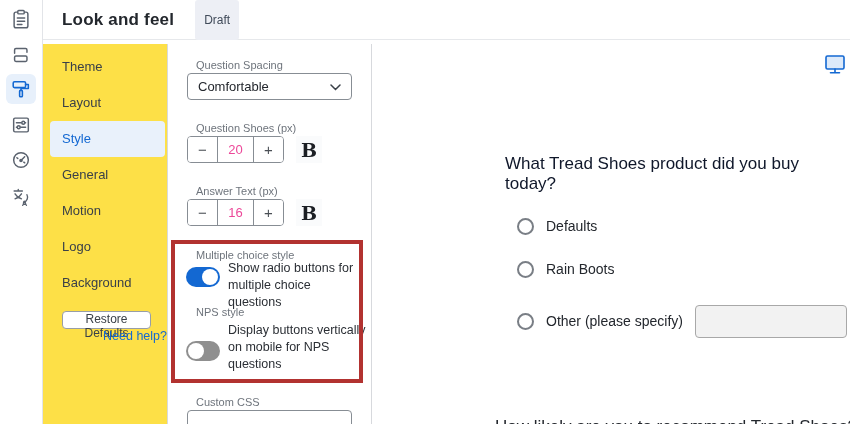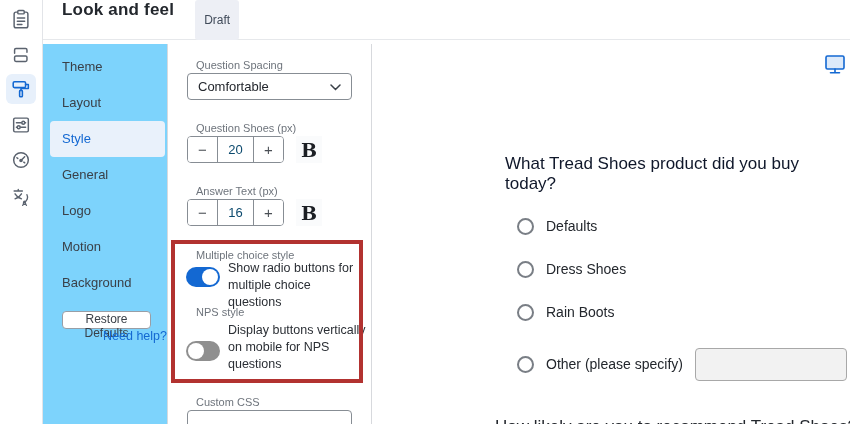--- a/index.html
+++ b/index.html
@@ -6,41 +6,41 @@
   html,body { width:850px; height:424px; background:#fff; font-family:"Liberation Sans", sans-serif; }
   #root { position:relative; width:850px; height:424px; overflow:hidden; background:#fff; }
 
   
   .icon-rail { position:absolute; left:0; top:0; width:43px; height:424px; background:#fff; border-right:1px solid #e2e4e8; }
   .rail-icon { position:absolute; left:50%; transform:translateX(-50%); width:30px; height:30px; display:flex; align-items:center; justify-content:center; border-radius:6px; cursor:pointer; }
   .rail-icon.active { background:#e7f0fb; }
   .rail-icon svg { display:block; }
 
   
-  .header { position:absolute; left:43px; top:0; width:807px; height:40px; background:#fff; border-bottom:1px solid #e6e8eb; display:flex; align-items:flex-start; }
+  .header { position:absolute; left:43px; top:0; width:807px; height:40px; background:#fff; border-bottom:1px solid #e6e8eb; display:flex; align-items:center; }
   .page-title { margin-left:19px; font-size:17px; font-weight:700; color:#23272d; letter-spacing:.2px; }
   .status-badge { margin-left:21px; background:#edeff5; color:#414b5a; font-size:12px; padding:13px 9px; border-radius:3px; }
 
   
-  .nav-col { position:absolute; left:43px; top:44px; width:125px; height:380px; background:#7dd3fc; border-right:1px solid #d7d9dd; padding-top:5px; }
+  .nav-col { position:absolute; left:43px; top:44px; width:125px; height:380px; background:#fde047; border-right:1px solid #d7d9dd; padding-top:5px; }
   .nav-item { height:36px; line-height:36px; margin:0 2px 0 7px; padding-left:12px; font-size:13px; color:#3a4048; border-radius:4px; cursor:pointer; }
   .nav-item.active { background:#e9f1fb; color:#1368d2; }
   .restore-btn { display:block; margin:10px auto 0 19px; width:89px; height:18px; background:#fff; border:1px solid #989ea6; border-radius:4px; font-size:12px; color:#3a4048; font-family:"Liberation Sans",sans-serif; cursor:pointer; }
   .help-link { display:block; text-align:right; font-size:12.5px; color:#1368d2; text-decoration:none; cursor:pointer; }
 
   
   .settings-col { position:absolute; left:168px; top:44px; width:204px; height:380px; background:#fff; border-right:1px solid #d7d9dd; overflow:hidden; }
   .field-label { position:absolute; left:28px; font-size:11px; color:#6e747c; }
   .select-box { position:absolute; left:19px; top:29px; width:165px; height:27px; border:1px solid #878d94; border-radius:4px; background:#fff; display:flex; align-items:center; padding:0 10px; font-size:13px; color:#23272d; cursor:pointer; }
   .select-box .chev { margin-left:auto; }
   .stepper { position:absolute; left:19px; width:97px; height:27px; border:1px solid #878d94; border-radius:4px; background:#fff; display:flex; overflow:hidden; }
   .stepper .step-btn { width:30px; border:none; background:#fff; font-size:15px; color:#4a4f55; cursor:pointer; font-family:"Liberation Sans",sans-serif; }
   .stepper .step-btn.minus { border-right:1px solid #878d94; }
   .stepper .step-btn.plus  { border-left:1px solid #878d94; }
-  .stepper .step-val { flex:1; display:flex; align-items:center; justify-content:center; font-size:13px; color:#0c4a6e; }
+  .stepper .step-val { flex:1; display:flex; align-items:center; justify-content:center; font-size:13px; color:#ec4899; }
   .bold-btn { position:absolute; left:128px; width:26px; height:27px; background:#fafbfc; border:none; font-family:"DejaVu Serif", serif; font-weight:700; font-size:19px; color:#1c1f24; cursor:pointer; }
   .toggle { position:absolute; left:18px; width:34px; height:20px; border-radius:10px; cursor:pointer; }
   .toggle .knob { position:absolute; top:2px; width:16px; height:16px; border-radius:50%; background:#fff; }
   .toggle.on  { background:#1368d2; } .toggle.on  .knob { right:2px; }
   .toggle.off { background:#8f8f8f; } .toggle.off .knob { left:2px; }
   .toggle-desc { position:absolute; left:60px; font-size:12.5px; line-height:17px; color:#2b2f35; }
   .highlight-box { position:absolute; left:3px; top:196px; width:192px; height:143px; border:4px solid #b23230; pointer-events:none; }
   .css-area { position:absolute; left:19px; top:366px; width:165px; height:52px; border:1px solid #878d94; border-radius:4px; background:#fff; resize:none; }
 
   
@@ -113,22 +113,22 @@
   <div class="header">
     <div class="page-title">Look and feel</div>
     <div class="status-badge">Draft</div>
   </div>
 
   <div class="nav-col">
     <div class="nav-item">Theme</div>
     <div class="nav-item">Layout</div>
     <div class="nav-item active">Style</div>
     <div class="nav-item">General</div>
+    <div class="nav-item">Motion</div>
     <div class="nav-item">Logo</div>
-    <div class="nav-item">Motion</div>
     <div class="nav-item">Background</div>
     <button class="restore-btn">Restore Defaults</button>
     <a class="help-link">Need help?</a>
   </div>
 
   <div class="settings-col">
 
     <div class="field-label" style="top:15px">Question Spacing</div>
     <div class="select-box">
       <span>Comfortable</span>
@@ -183,24 +183,20 @@
 
     <div class="question-block">
       <div class="question-title">What Tread Shoes product did you buy today?</div>
 
       <div class="option-row" style="margin-top:23px">
         <div class="radio"></div>
         <div class="option-label">Defaults</div>
       </div>
       <div class="option-row">
         <div class="radio"></div>
-        <div class="option-label">Dress Shoes</div>
-      </div>
-      <div class="option-row">
-        <div class="radio"></div>
         <div class="option-label">Rain Boots</div>
       </div>
       <div class="option-row gap-lg">
         <div class="radio"></div>
         <div class="option-label">Other (please specify)</div>
         <input class="other-input" type="text" value="" style="">
       </div>
     </div>
 
     <div class="clipped-question">How likely are you to recommend Tread Shoes?</div>

